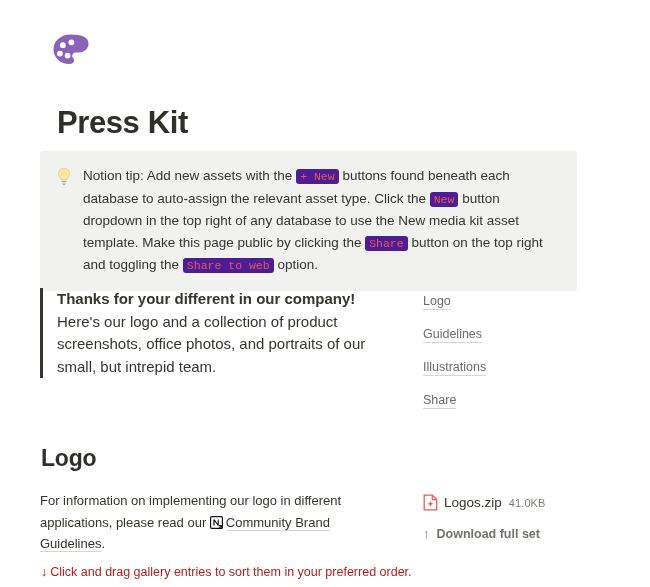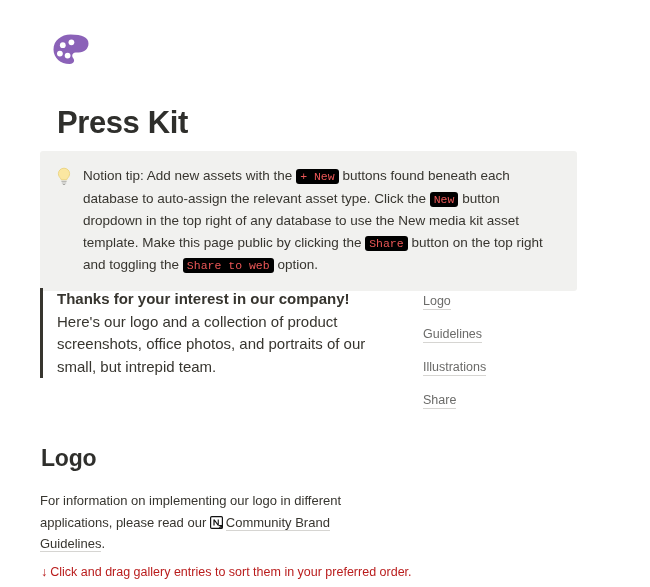--- a/index.html
+++ b/index.html
@@ -65,21 +65,21 @@
   }
   .callout-text {
     font-size: 13.5px;
     line-height: 21.5px;
     color: #37352f;
   }
   .callout-text b { font-weight: normal; }
 
   code.chip {
     font-family: "Liberation Mono", "DejaVu Sans Mono", monospace;
-    background: #000000;
+    background: #4c1d95;
     color: #eb5757;
     font-size: 11.5px;
     padding: 1px 4px;
     border-radius: 3px;
     white-space: pre;
   }
 
   
   .columns {
     position: absolute;
@@ -224,21 +224,21 @@
       </svg>
     </div>
     <div class="callout-text">
       <b>Notion tip:</b><span> Add new assets with the </span><code class="chip">+ New</code><span> buttons found beneath each database to auto-assign the relevant asset type. Click the </span><code class="chip">New</code><span> button dropdown in the top right of any database to use the </span><b>New media kit asset</b><span> template. Make this page public by clicking the </span><code class="chip">Share</code><span> button on the top right and toggling the </span><code class="chip">Share to web</code><span> option.</span>
     </div>
   </div>
 
   <div class="columns">
     <div class="col-left">
       <div class="quote">
-        <b>Thanks for your interest in our company!</b><br>
+        <b>Thanks for your different in our company!</b><br>
         <span>Here's our logo and a collection of product screenshots, office photos, and portraits of our small, but intrepid team.</span>
       </div>
     </div>
     <div class="col-right">
       <div class="toc-item">
         <a class="toc-link" href="#">Logo</a>
       </div>
       <div class="toc-item">
         <a class="toc-link" href="#">Guidelines</a>
       </div>
@@ -255,19 +255,36 @@
 
   <div class="logo-body">
     <div class="logo-text">
       <span>For information on implementing our logo in different applications, please read our </span><span class="notion-mini"><svg viewBox="0 0 13 13" width="13" height="13" aria-hidden="true">
             <rect x="0.6" y="0.6" width="11.8" height="11.8" rx="1.2" fill="#ffffff" stroke="#111111" stroke-width="1.2"></rect>
             <path d="M3.4 9.4V3.6h1.3l3 4.1V3.6h1.1v5.8H7.6l-3-4.1v4.1z" fill="#111111"></path>
             <path d="M8.6 9.6h3.2v3.2" fill="none" stroke="#111111" stroke-width="1.1"></path>
             <path d="M8.9 12.6l2.9-2.9" stroke="#111111" stroke-width="1.1"></path>
           </svg></span><a class="inline-page-link" href="#">Community Brand Guidelines</a><span>.</span>
     </div>
+    <div class="logo-files">
+      <div class="file-row">
+        <span class="file-icon">
+          <svg viewBox="0 0 15 17" width="15" height="17" aria-hidden="true">
+            <path d="M1.2 1.1h8.1l4.4 4.3v10.5H1.2z" fill="#ffffff" stroke="#eb5757" stroke-width="1.25"></path>
+            <path d="M9.3 1.2v4.3h4.3" fill="none" stroke="#eb5757" stroke-width="1.25"></path>
+            <path d="M6.9 7.6h1.3v1.5h1.4v1.3H8.2v1.6H6.9v-1.6H5.5V9.1h1.4z" fill="#eb5757"></path>
+          </svg>
+        </span>
+        <span class="file-name">Logos.zip</span>
+        <span class="file-size">41.0KB</span>
+      </div>
+      <div class="download-row">
+        <span class="download-arrow">↑</span>
+        <span>Download full set</span>
+      </div>
+    </div>
   </div>
 
   <div class="hint">
     <span class="arr">↓</span><span>Click and drag gallery entries to sort them in your preferred order.</span>
   </div>
 
 </div>
 
 </body></html>

